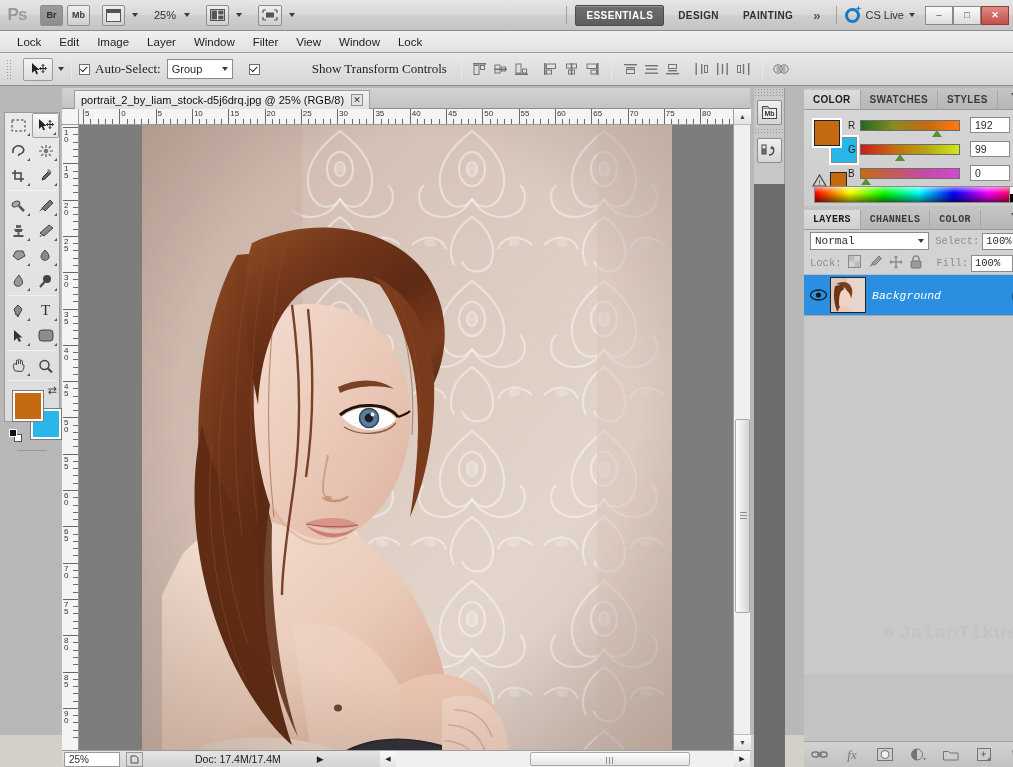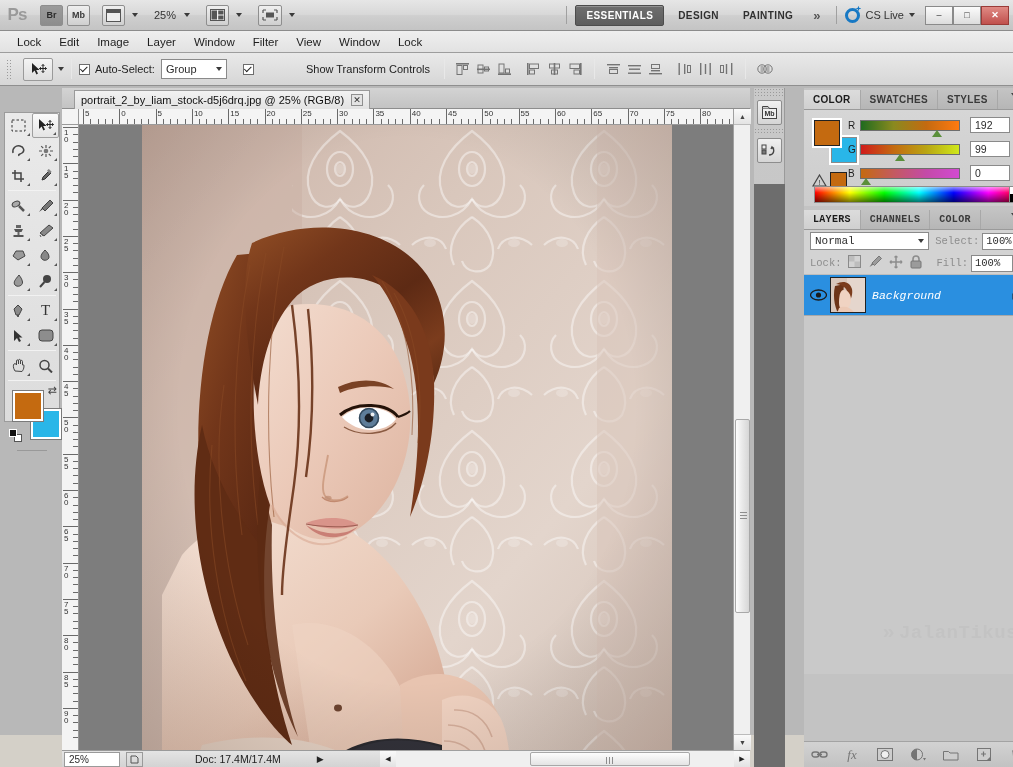--- a/index.html
+++ b/index.html
@@ -85,21 +85,21 @@
     background-size:3px 3px; margin-right:6px; }
   .tool-preview{
     width:30px;height:23px;border:1px solid #9a9a9a;border-radius:2px;
     background:linear-gradient(to bottom,#f4f4f4,#dedede);
     display:flex;align-items:center;justify-content:center;
   }
   .chk{ width:11px;height:11px;border:1px solid #6d6d6d;background:#fff;display:inline-flex;
         align-items:center;justify-content:center;margin-right:5px;}
   .chk:after{content:"";width:6px;height:3px;border-left:1.6px solid #222;border-bottom:1.6px solid #222;
         transform:rotate(-45deg) translate(0px,-1px);}
-  .optlabel{ font-size:11px; color:#222; margin-right:6px; white-space:nowrap;}
+  .optlabel{ font-size:13px; color:#222; margin-right:6px; white-space:nowrap;font-family:Liberation Serif, serif;}
   .sel{
     height:20px; min-width:66px; border:1px solid #8a8a8a; background:#fff;
     display:flex;align-items:center;justify-content:space-between;padding:0 4px;font-size:11px;
   }
   .align-ico{
     width:17px;height:17px;margin:0 2px;opacity:.62;
     display:flex;align-items:center;justify-content:center;
   }
 
   

